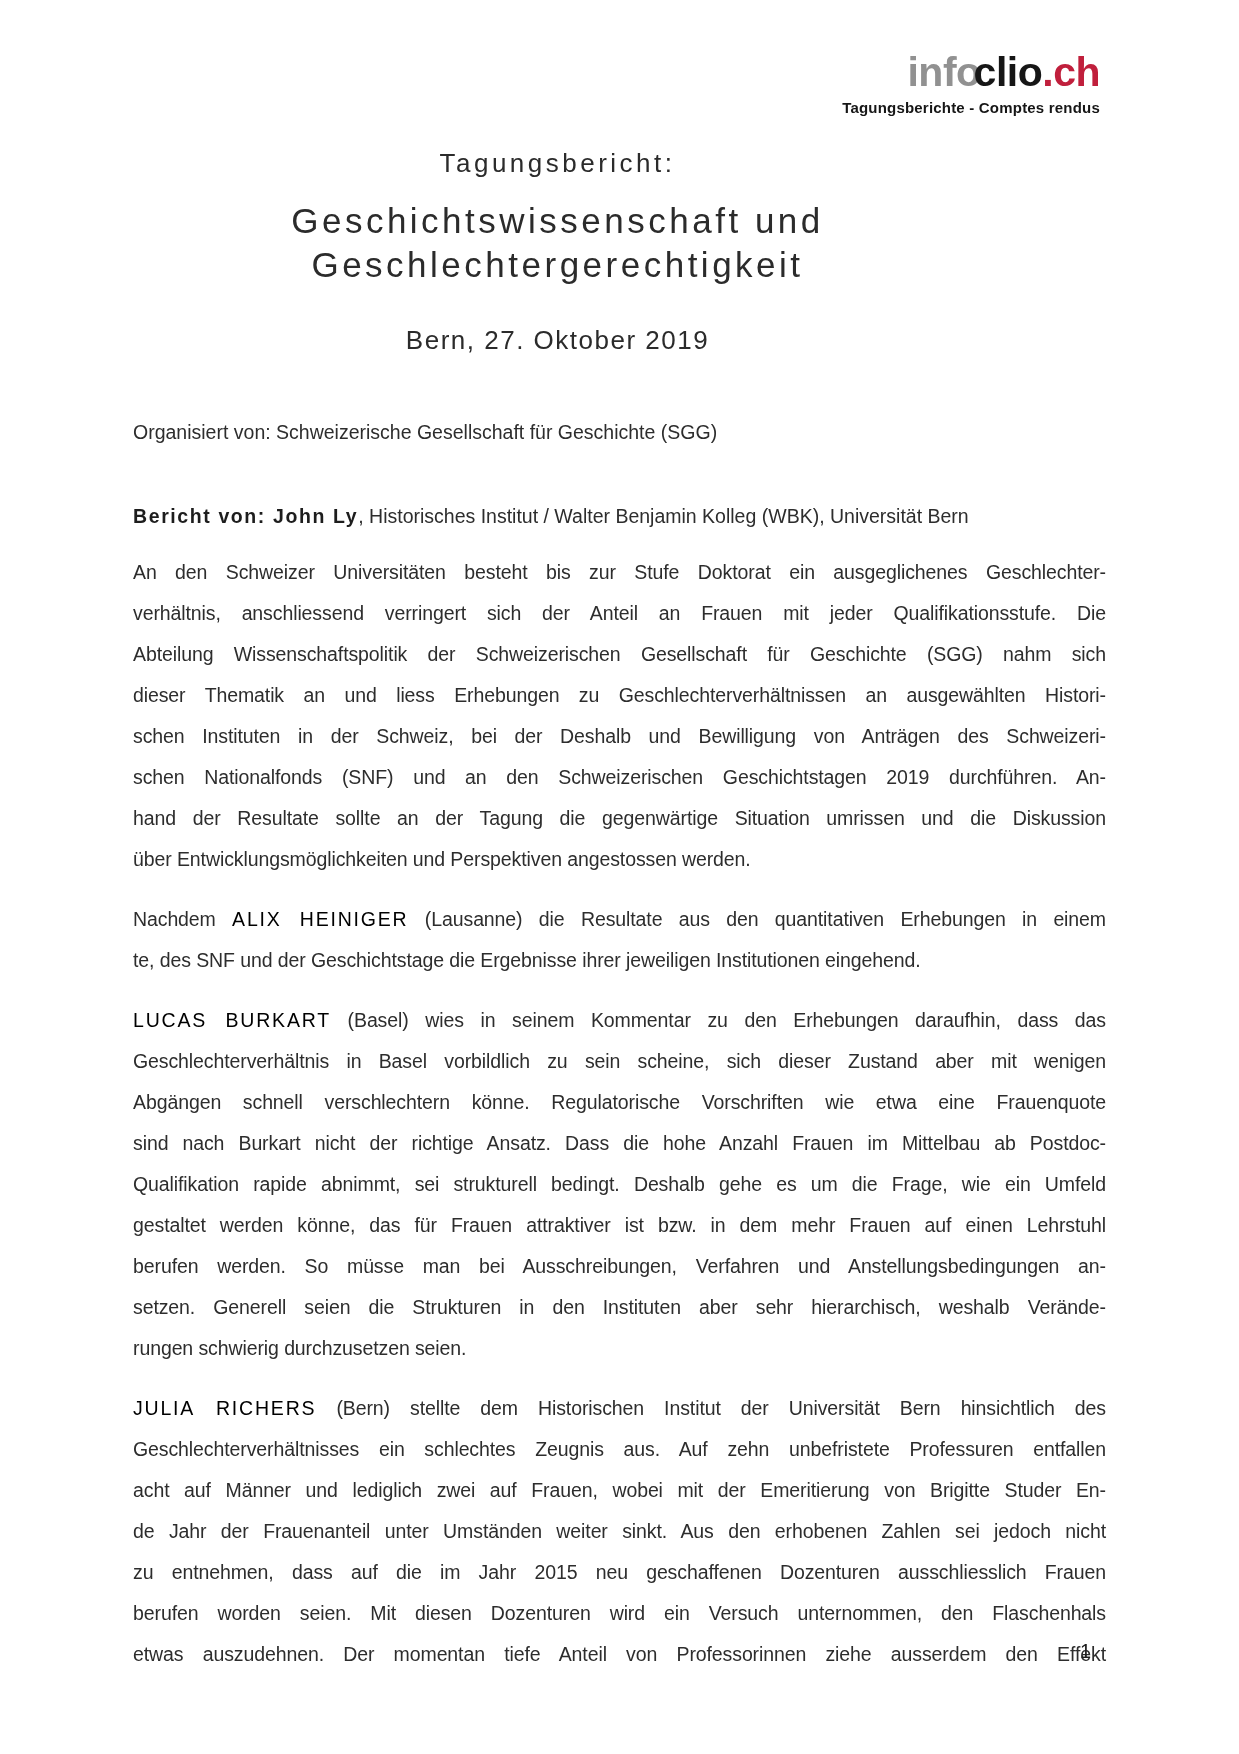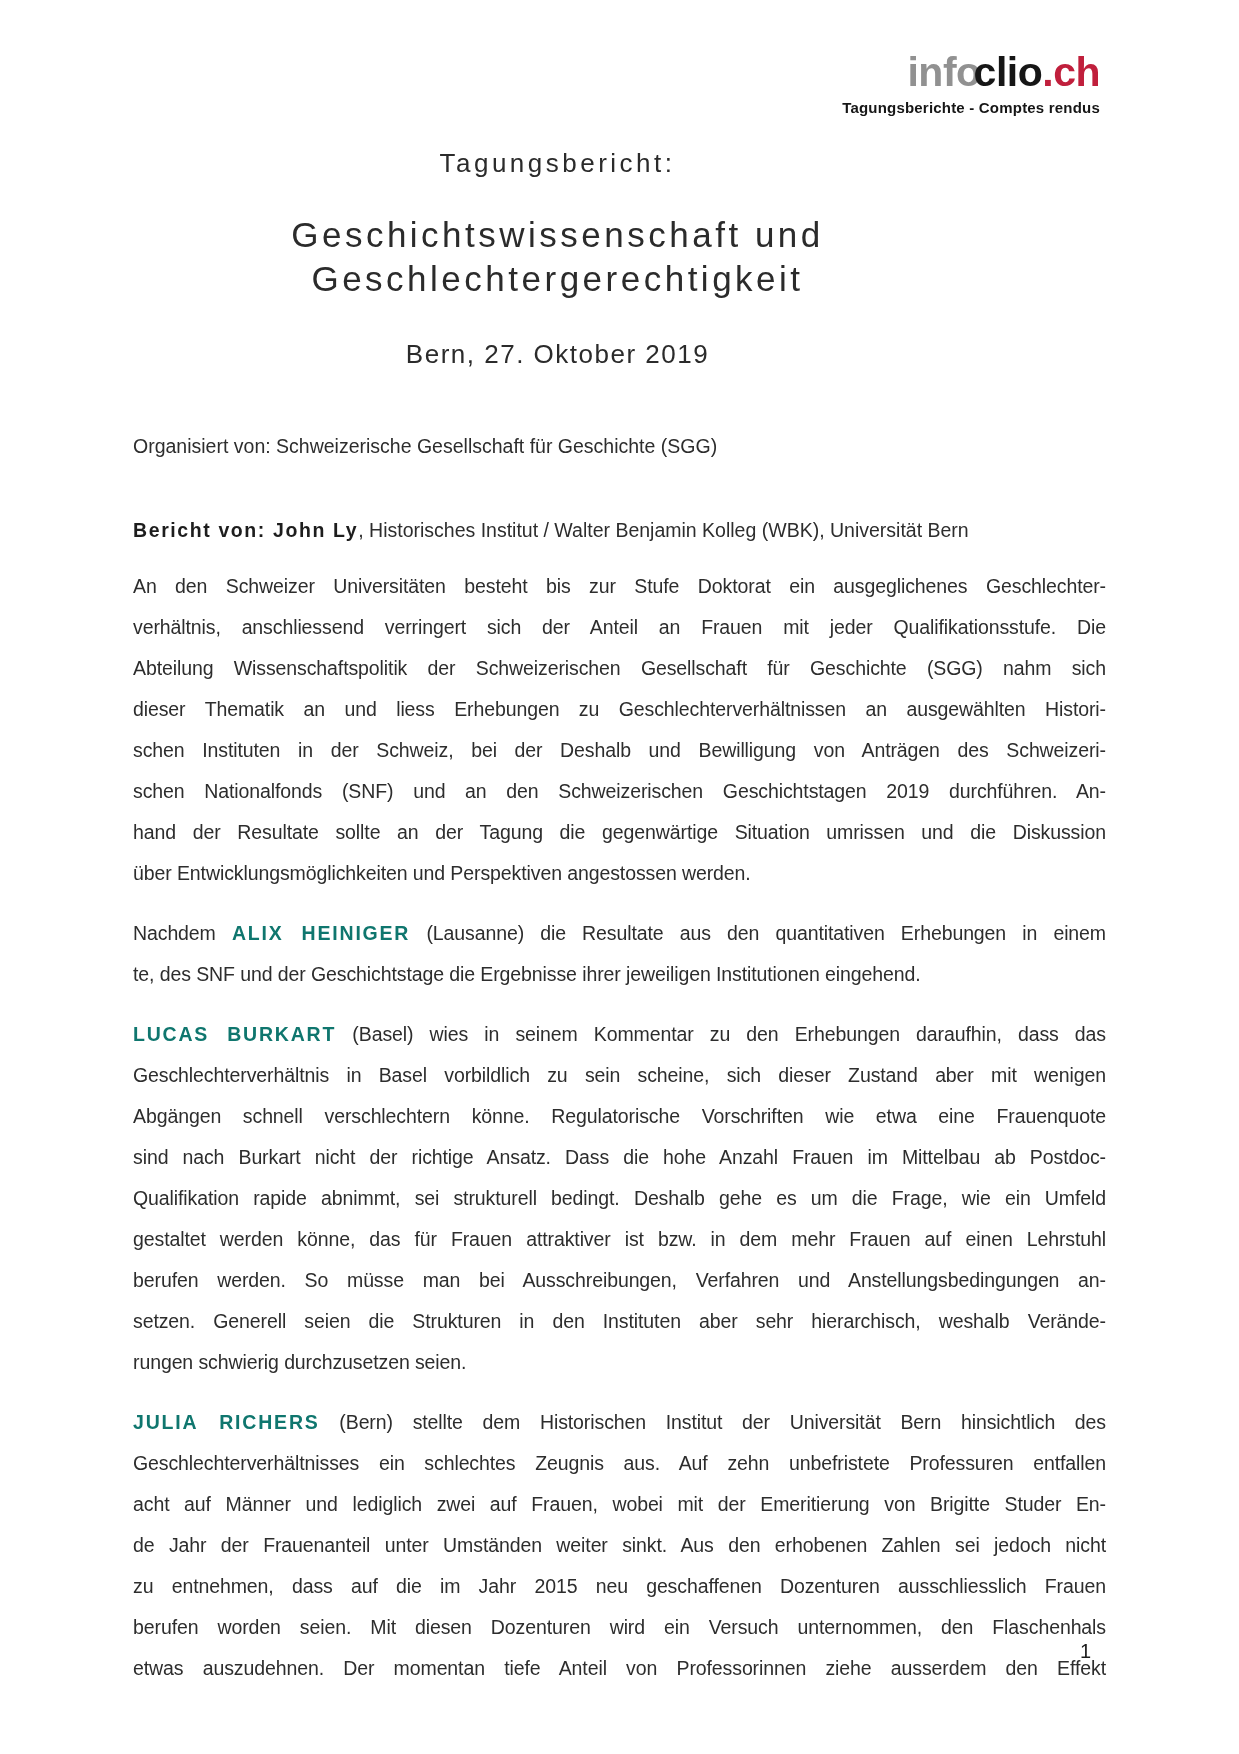--- a/index.html
+++ b/index.html
@@ -13,40 +13,40 @@
   
   .masthead{padding-top:50px;padding-right:139px;text-align:right;}
   .logo{font-size:41px;font-weight:bold;letter-spacing:-0.5px;line-height:44px;}
   .logo .lg-gray{color:#919191;}
   .logo .lg-black{color:#161616;margin-left:-7px;}
   .logo .lg-red{color:#c01f3c;}
   .tagline{font-size:15px;font-weight:bold;color:#161616;margin-top:5px;letter-spacing:0.2px;}
 
   
   .titleblock{margin-top:32px;text-align:center;padding-right:124px;color:#2b2b2b;}
-  .kicker{font-size:26px;letter-spacing:3.5px;margin-bottom:34px;}
+  .kicker{font-size:26px;letter-spacing:3.5px;margin-bottom:20px;}
   .maintitle{font-size:35px;letter-spacing:3.5px;line-height:44px;font-weight:500;}
   .datel{font-size:26px;letter-spacing:1.5px;margin-top:38px;}
 
   
   .content{margin:0 133px;}
   .organizer{margin:62px 0 0 0;font-size:19.5px;line-height:28px;}
   .author{margin:56px 0 0 0;font-size:19.5px;line-height:28px;}
   .author .strong{font-weight:bold;letter-spacing:1.6px;color:#1d1d1d;text-align:right;}
 
   .para{margin-top:19px;font-size:19.5px;}
   .para:first-of-type{margin-top:22px;}
   .line{
     line-height:41px;
     text-align:justify;
     text-align-last:justify;
     letter-spacing:-0.1px;
   }
   .line.endp{text-align-last:left;}
-  .name{font-weight:bold;letter-spacing:1.8px;color:#0f766e;}
+  .name{font-weight:normal;letter-spacing:1.8px;color:#000000;}
 
   .pagenum{
     position:absolute;right:148px;top:1640px;
     font-size:20px;color:#1d1d1d;
   }
 </style>
 </head>
 <body>
 
 <div class="page">

